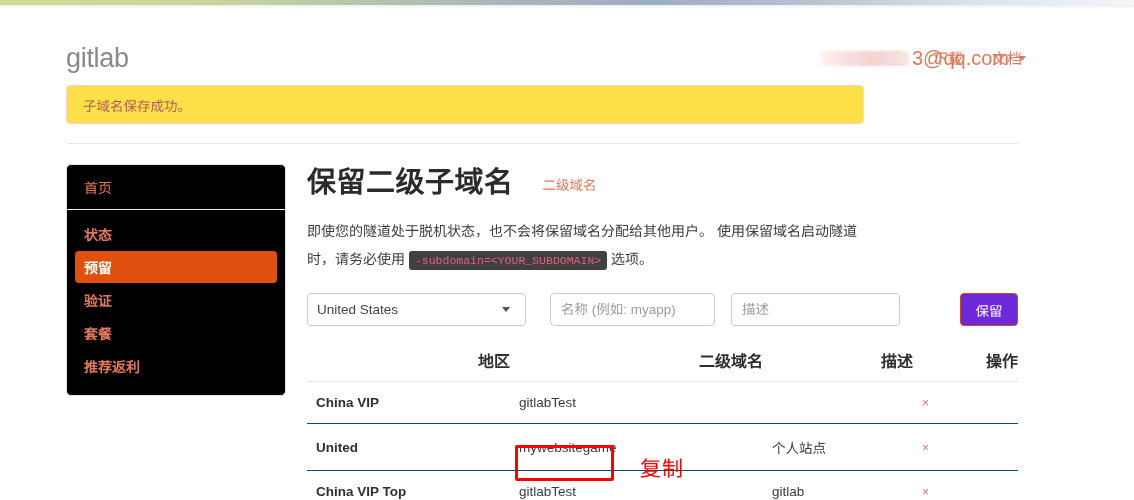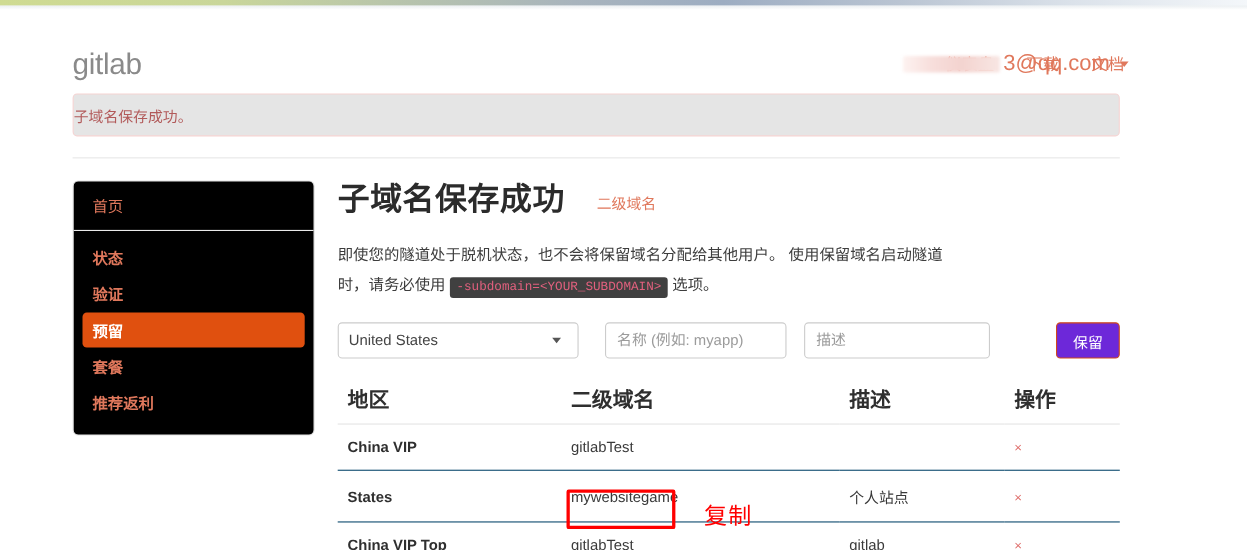--- a/index.html
+++ b/index.html
@@ -100,27 +100,28 @@
     border-top: 5px solid #e0785c;
     display: inline-block;
     margin-left: 2px;
   }
 
   
   .alert {
     position: absolute;
     left: 66px;
     top: 85px;
-    width: 952px;
+    width: 798px;
     height: 39px;
-    background: #e5e5e5;
+    background: #fde047;
     border: 1px solid #f5d3d2;
     border-radius: 4px;
     display: flex;
     align-items: center;
+    padding-left: 16px;
   }
   .alert-text {
     font-size: 13.5px;
     color: #b25a5a;
   }
 
   
   .divider {
     position: absolute;
     left: 66px;
@@ -299,22 +300,22 @@
 
   
   .data-table {
     position: absolute;
     left: 307px;
     top: 340px;
     width: 711px;
     border-collapse: collapse;
   }
   .data-table th {
-    text-align: left;
-    font-size: 19px;
+    text-align: right;
+    font-size: 16px;
     font-weight: bold;
     color: #2f2f2f;
     padding: 8px 0 9px 9px;
     border-bottom: 1px solid #e4e4e4;
   }
   .data-table td {
     font-size: 13.5px;
     color: #3a3a3a;
     padding: 13px 0 13px 9px;
     border-bottom: 1px solid #0c4a6e;
@@ -386,38 +387,38 @@
 <div class="divider"></div>
 
 <div class="sidebar">
   <div class="sidebar-head">
     <span class="sidebar-head-label">首页</span>
   </div>
   <div class="sidebar-list">
     <div class="sidebar-item">
       <span class="sidebar-item-label">状态</span>
     </div>
+    <div class="sidebar-item active">
+      <span class="sidebar-item-label">预留</span>
+    </div>
     <div class="sidebar-item">
       <span class="sidebar-item-label">验证</span>
-    </div>
-    <div class="sidebar-item active">
-      <span class="sidebar-item-label">预留</span>
     </div>
     <div class="sidebar-item">
       <span class="sidebar-item-label">套餐</span>
     </div>
     <div class="sidebar-item">
       <span class="sidebar-item-label">推荐返利</span>
     </div>
   </div>
 </div>
 
 <div class="main">
   <div class="title-row">
-    <h1 class="page-title">子域名保存成功</h1>
+    <h1 class="page-title">保留二级子域名</h1>
     <a class="tutorial-link">二级域名</a>
   </div>
   <div class="description">
     <span>即使您的隧道处于脱机状态，也不会将保留域名分配给其他用户。 使用保留域名启动隧道时，请务必使用 </span><code class="snippet">-subdomain=&lt;YOUR_SUBDOMAIN&gt;</code><span> 选项。</span>
   </div>
 </div>
 
 <div class="form-row">
   <select class="region-select">
     <option>United States</option>
@@ -440,21 +441,21 @@
   <tbody>
     <tr>
       <td class="region">China VIP</td>
       <td>gitlabTest</td>
       <td></td>
       <td>
         <span class="del-icon">×</span>
       </td>
     </tr>
     <tr>
-      <td class="region">States</td>
+      <td class="region">United</td>
       <td>mywebsitegame</td>
       <td>个人站点</td>
       <td>
         <span class="del-icon">×</span>
       </td>
     </tr>
     <tr>
       <td class="region">China VIP Top</td>
       <td>gitlabTest</td>
       <td>gitlab</td>

